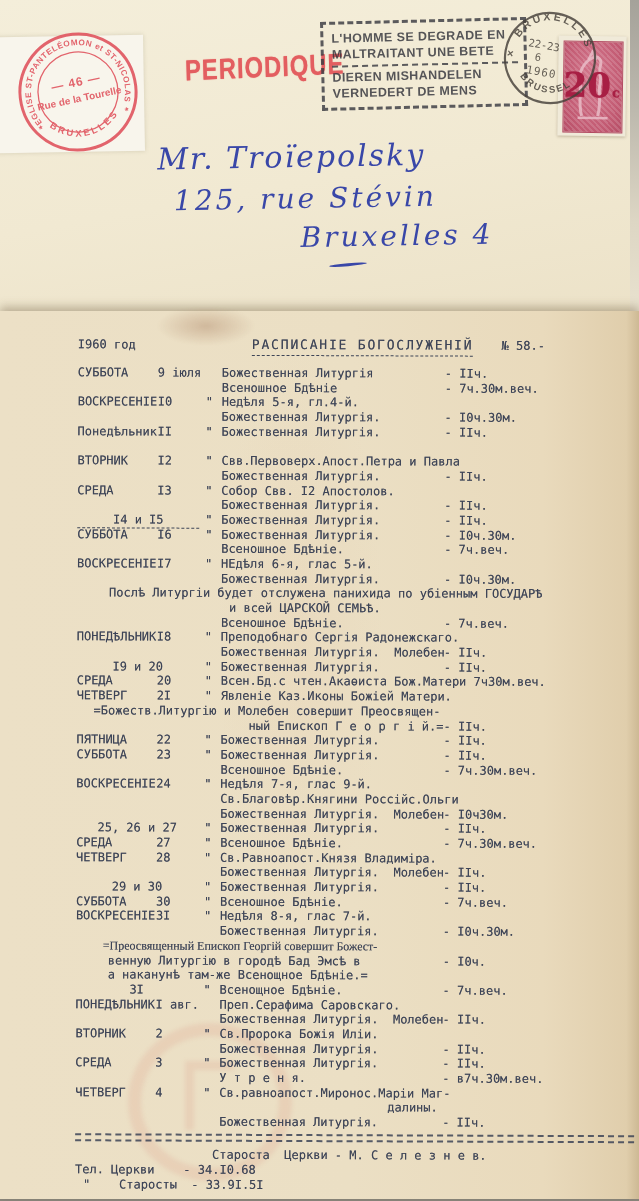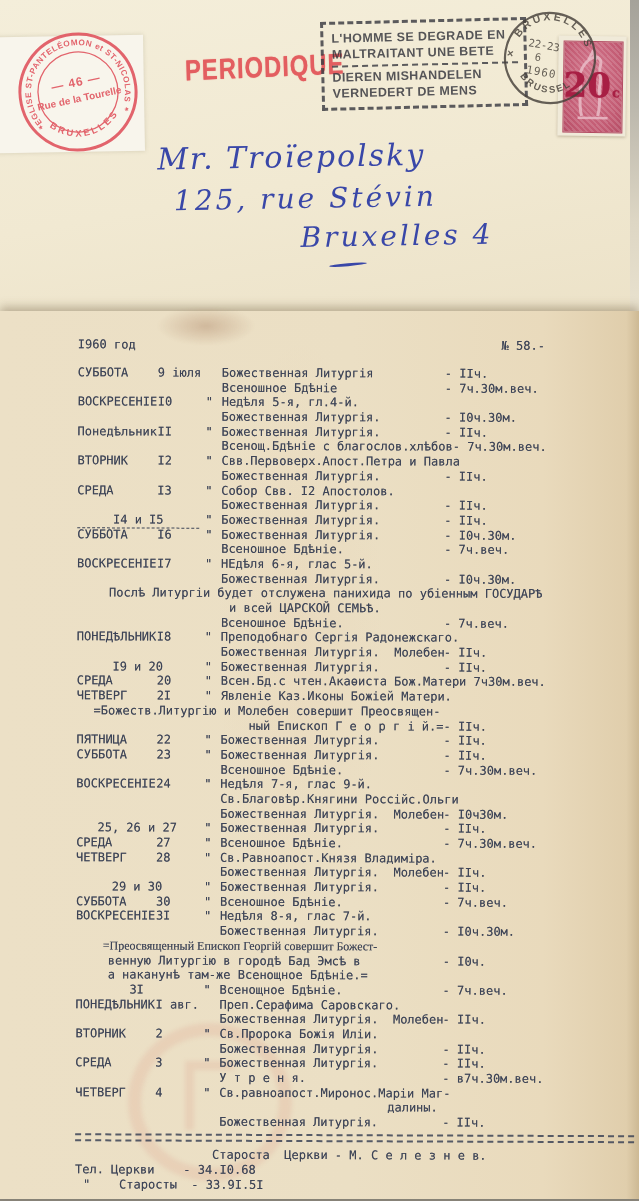--- a/index.html
+++ b/index.html
@@ -174,29 +174,30 @@
   </div>
 
   <div class="sheet">
     <div class="stain"></div>
     <div class="ghost"></div>
     <div class="ghost-inner"></div>
 
     <div class="content">
       <div class="header">
         <span class="year">I960 год</span>
+        <span class="title">РАСПИСАНІЕ БОГОСЛУЖЕНІЙ</span>
         <span class="hnum">№ 58.-</span>
       </div>
       <div id="rows">
           <div class="line"><span class="day">СУББОТА</span><span class="date">9 іюля</span><span class="ditto"></span><span class="desc">Божественная Литургія</span><span class="time">- IIч.</span></div>
           <div class="line"><span class="day"></span><span class="date"></span><span class="ditto"></span><span class="desc">Всеношное Бдѣніе</span><span class="time">- 7ч.30м.веч.</span></div>
           <div class="line"><span class="day">ВОСКРЕСЕНІЕ</span><span class="date">I0</span><span class="ditto">"</span><span class="desc">Недѣля 5-я, гл.4-й.</span></div>
           <div class="line"><span class="day"></span><span class="date"></span><span class="ditto"></span><span class="desc">Божественная Литургія.</span><span class="time">- I0ч.30м.</span></div>
           <div class="line"><span class="day">Понедѣльник</span><span class="date">II</span><span class="ditto">"</span><span class="desc">Божественная Литургія.</span><span class="time">- IIч.</span></div>
-          <div class="line"><span class="day"></span><span class="date"></span><span class="ditto"></span><span class="desc">Всенощ.Бдѣніе с благослов.хлѣбов- 7ч.30м.веч.</span></div>
+          <div class="line"><span class="day"></span><span class="date"></span><span class="ditto"></span></div>
           <div class="line"><span class="day">ВТОРНИК</span><span class="date">I2</span><span class="ditto">"</span><span class="desc">Свв.Первоверх.Апост.Петра и Павла</span></div>
           <div class="line"><span class="day"></span><span class="date"></span><span class="ditto"></span><span class="desc">Божественная Литургія.</span><span class="time">- IIч.</span></div>
           <div class="line"><span class="day">СРЕДА</span><span class="date">I3</span><span class="ditto">"</span><span class="desc">Собор Свв. I2 Апостолов.</span></div>
           <div class="line"><span class="day"></span><span class="date"></span><span class="ditto"></span><span class="desc">Божественная Литургія.</span><span class="time">- IIч.</span></div>
           <div class="line"><span class="group u">I4 и I5</span><span class="ditto">"</span><span class="desc">Божественная Литургія.</span><span class="time">- IIч.</span></div>
           <div class="line"><span class="day">СУББОТА</span><span class="date">I6</span><span class="ditto">"</span><span class="desc">Божественная Литургія.</span><span class="time">- I0ч.30м.</span></div>
           <div class="line"><span class="day"></span><span class="date"></span><span class="ditto"></span><span class="desc">Всеношное Бдѣніе.</span><span class="time">- 7ч.веч.</span></div>
           <div class="line"><span class="day">ВОСКРЕСЕНІЕ</span><span class="date">I7</span><span class="ditto">"</span><span class="desc">НЕдѣля 6-я, глас 5-й.</span></div>
           <div class="line"><span class="day"></span><span class="date"></span><span class="ditto"></span><span class="desc">Божественная Литургія.</span><span class="time">- I0ч.30м.</span></div>
           <div class="line"><span class="note" style="margin-left: 32px;">Послѣ Литургіи будет отслужена панихида по убіенным ГОСУДАРѢ</span></div>

